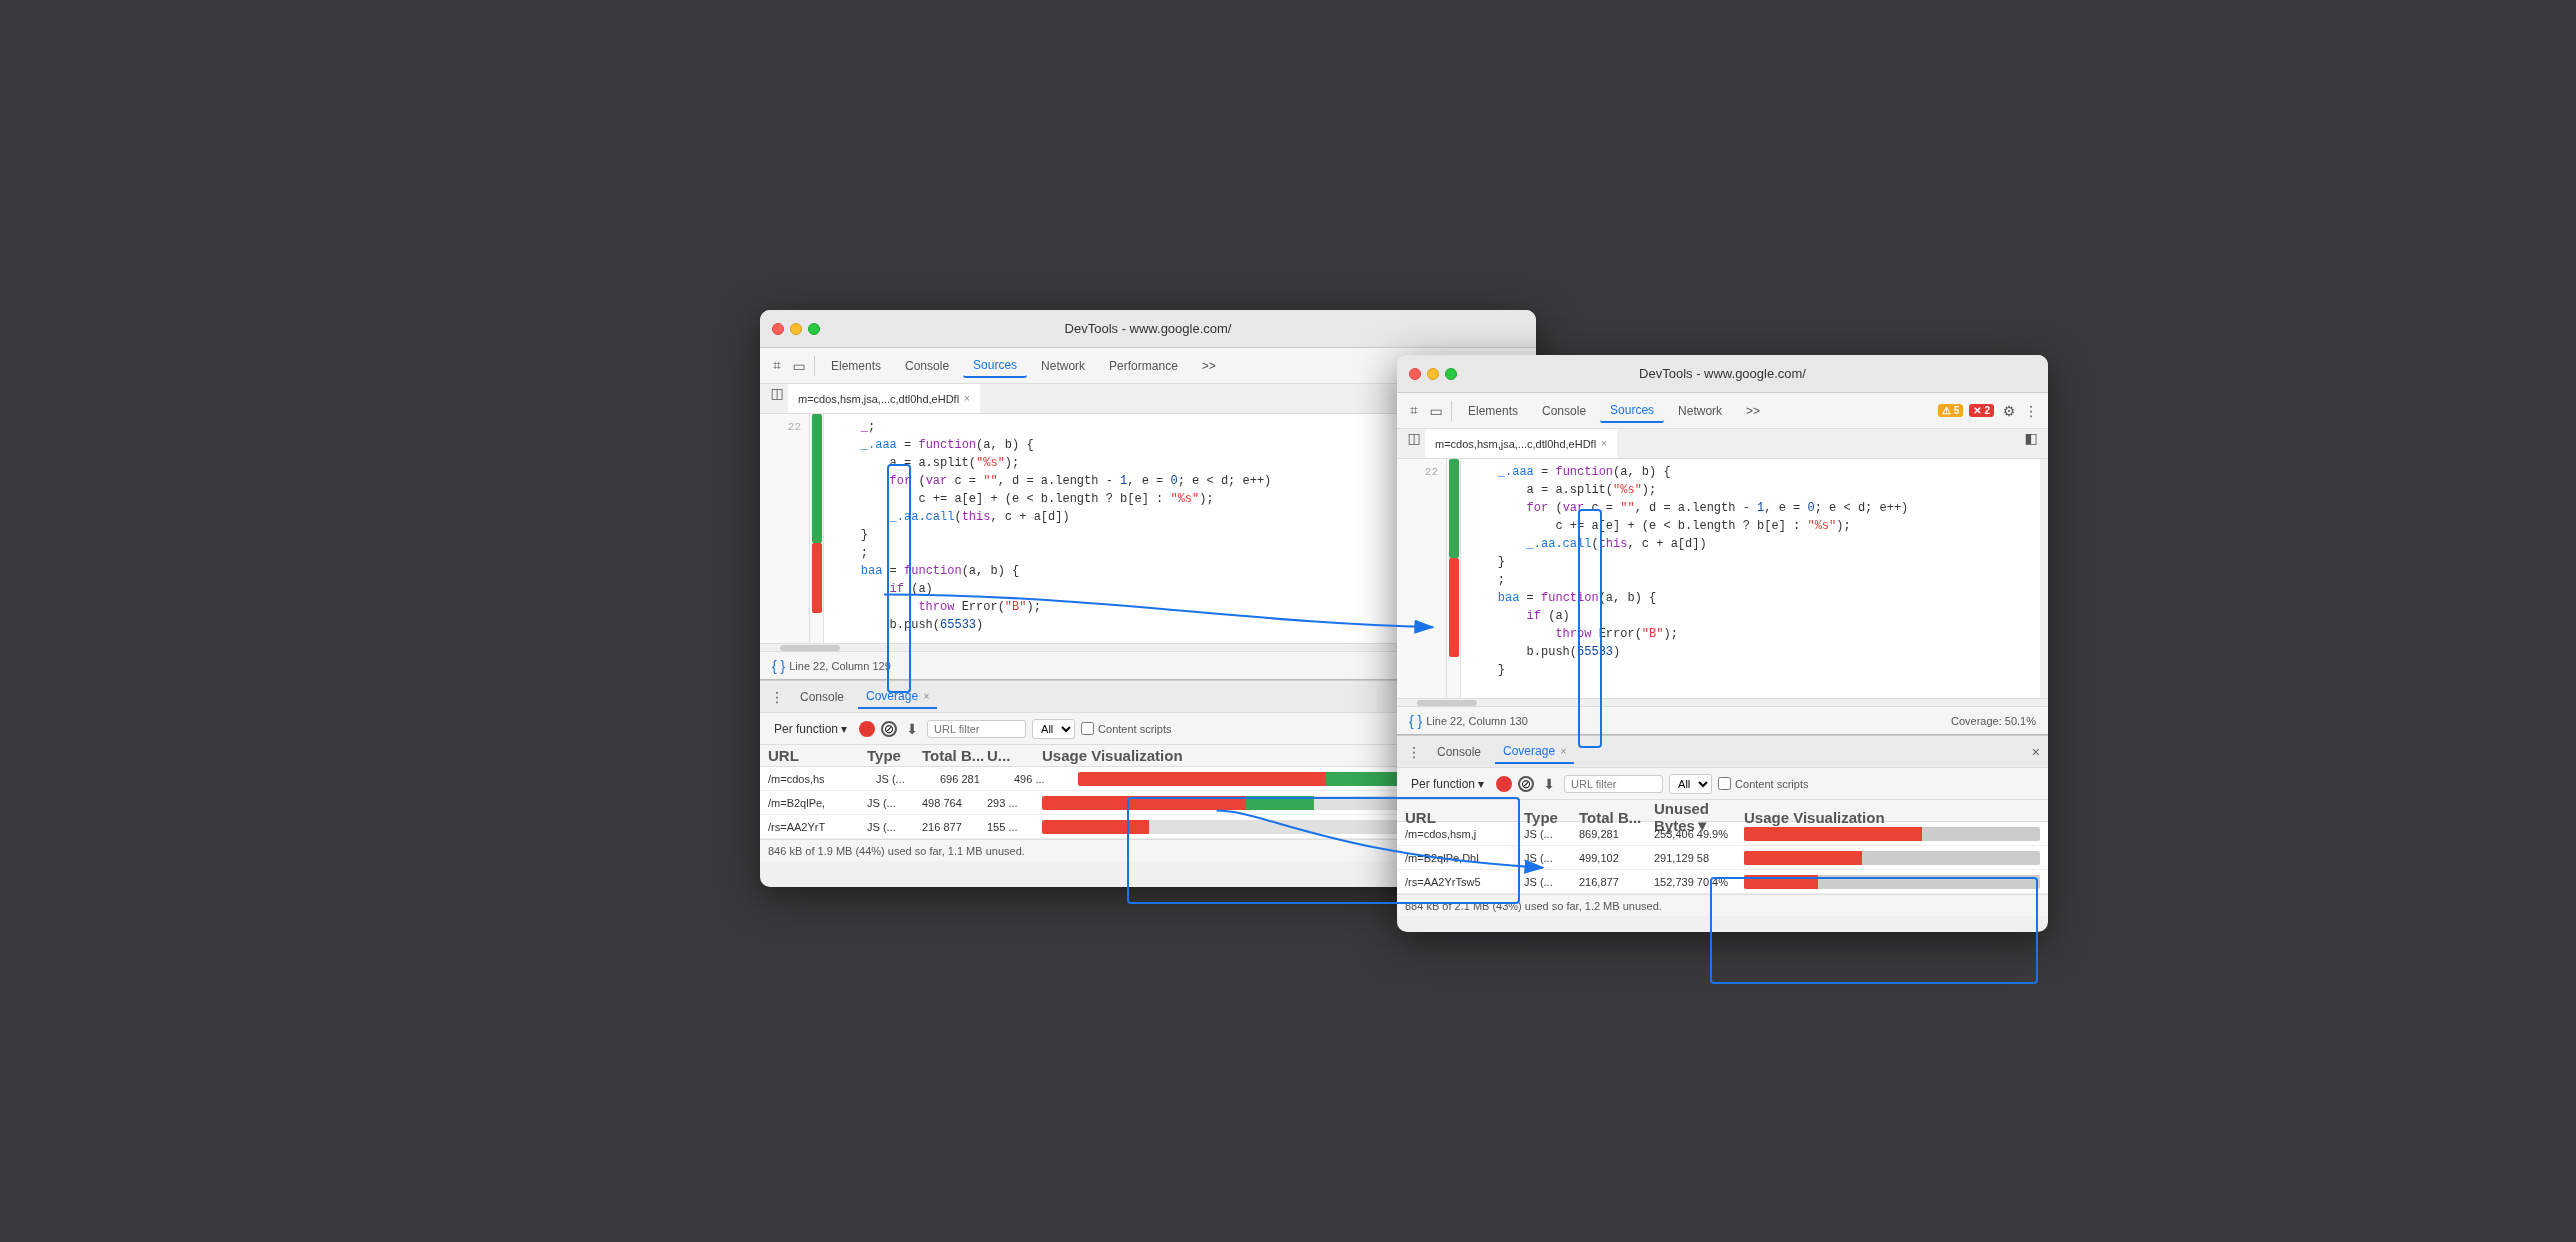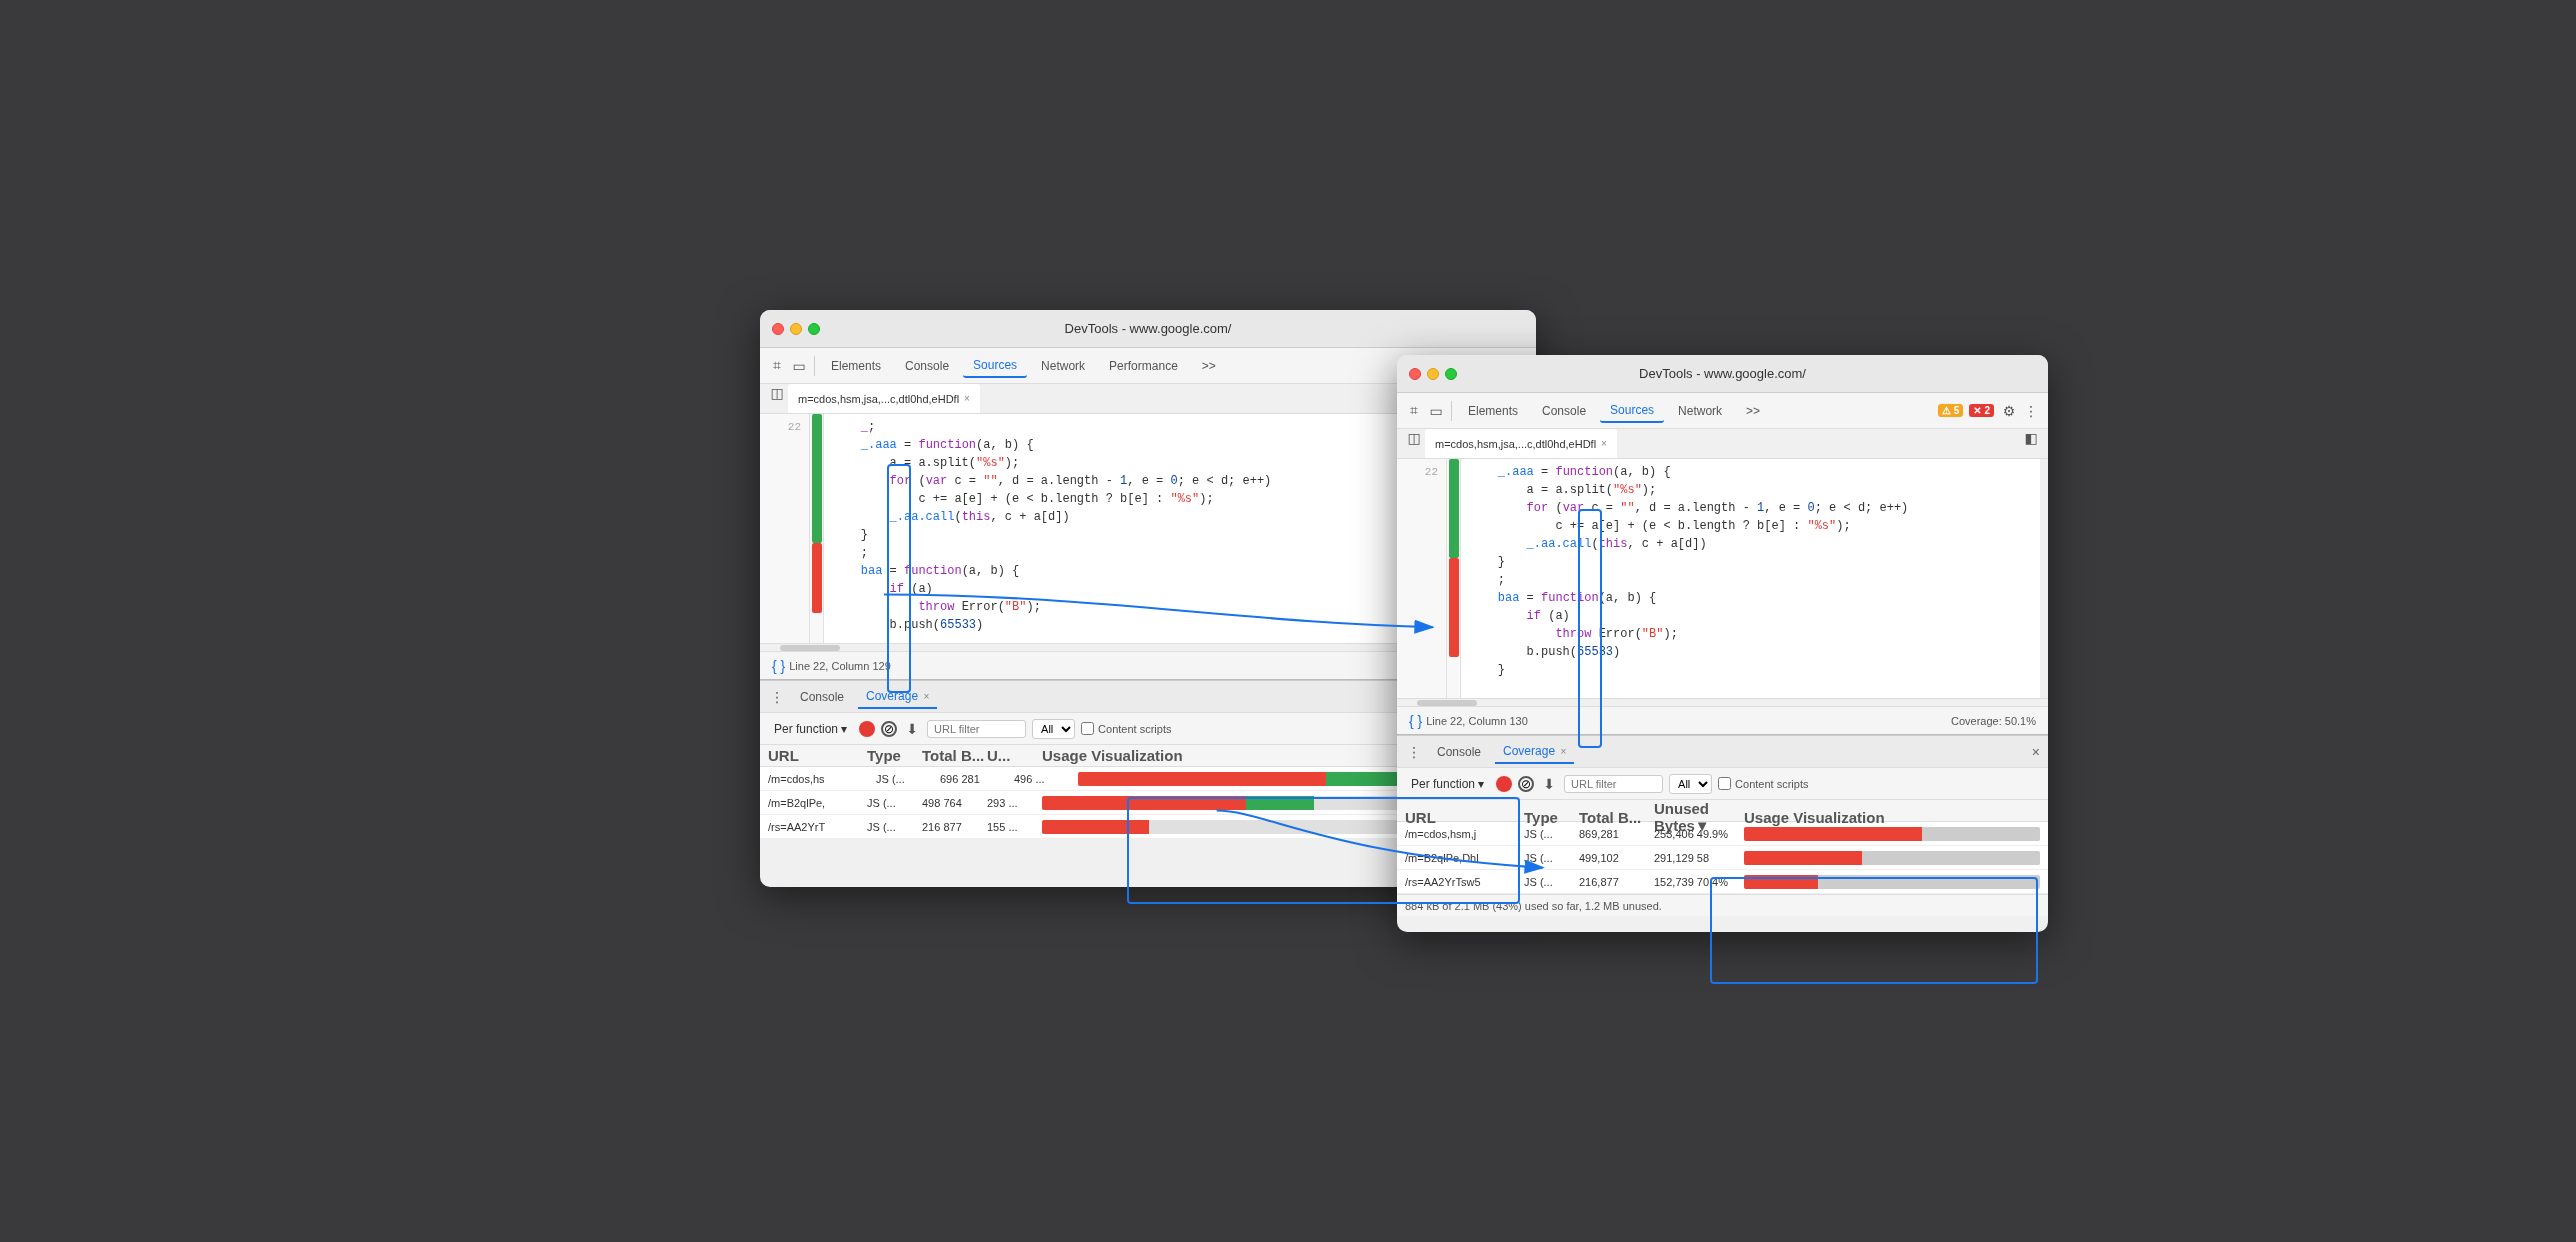--- a/index.html
+++ b/index.html
@@ -554,20 +554,23 @@
           <span>JS (...</span>
           <span>216 877</span>
           <span>155 ...</span>
           <div class="coverage-vis-bar">
             <div class="vis-red" style="width:22%; flex-shrink:0;"></div>
             <div style="flex:1; background:#e0e0e0;"></div>
           </div>
         </div>
       </div>
 
+      <div class="footer-status">
+        <span>846 kB of 1.9 MB (44%) used so far, 1.1 MB unused.</span>
+      </div>
     </div>
   </div>
 
   <div class="devtools-window window-right">
 
     <div class="titlebar">
       <div class="traffic-lights">
         <div class="traffic-light tl-red"></div>
         <div class="traffic-light tl-yellow"></div>
         <div class="traffic-light tl-green"></div>

